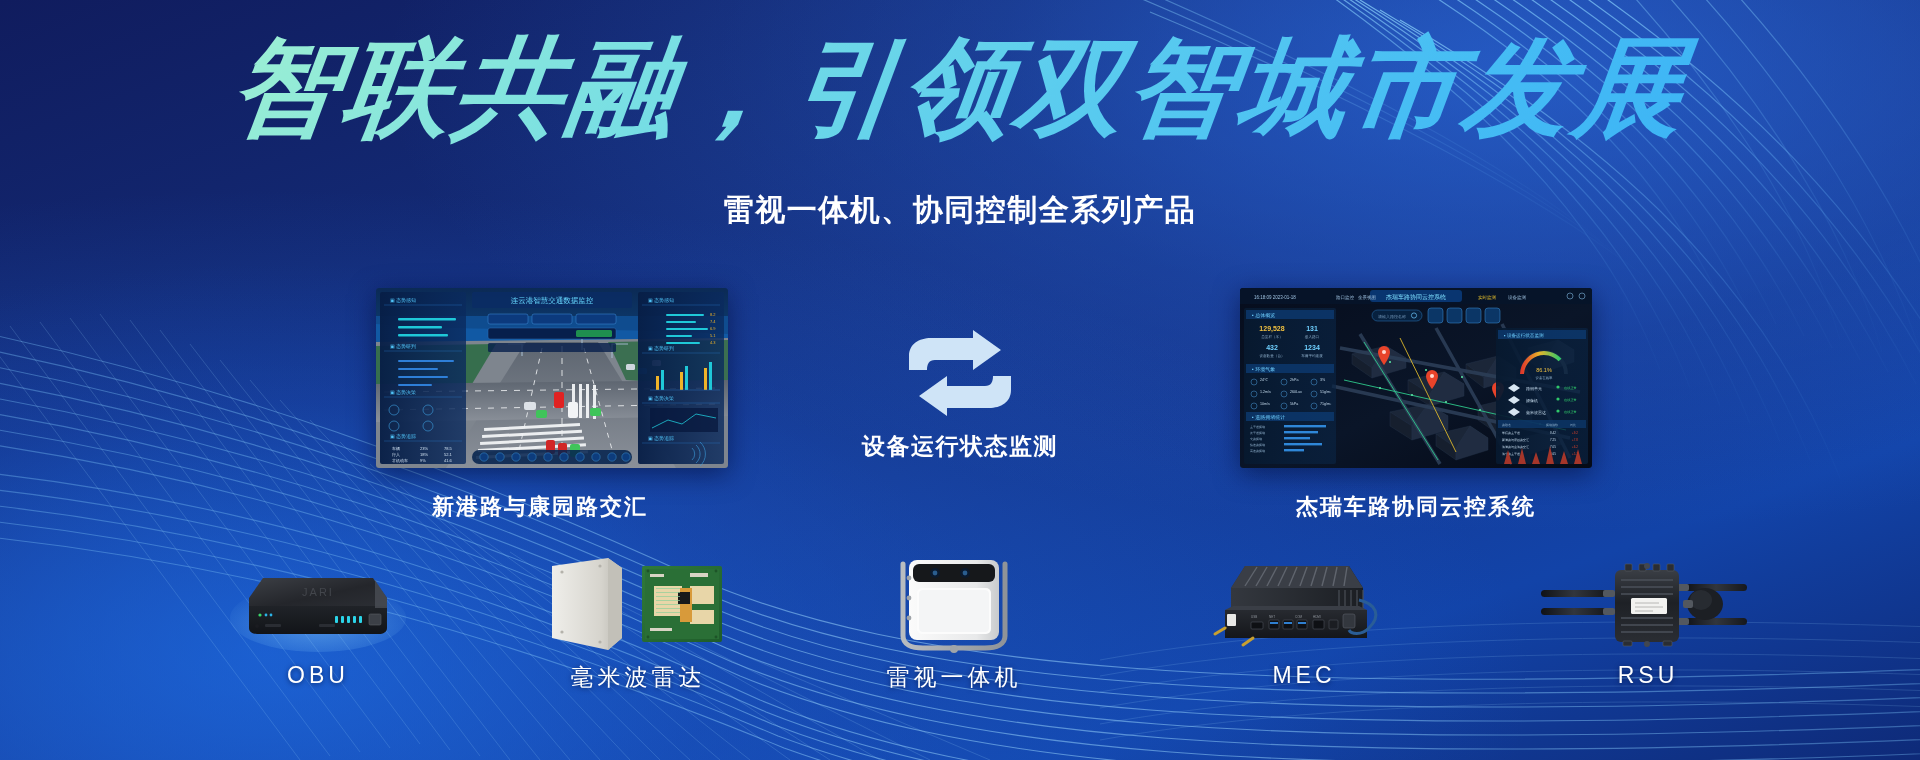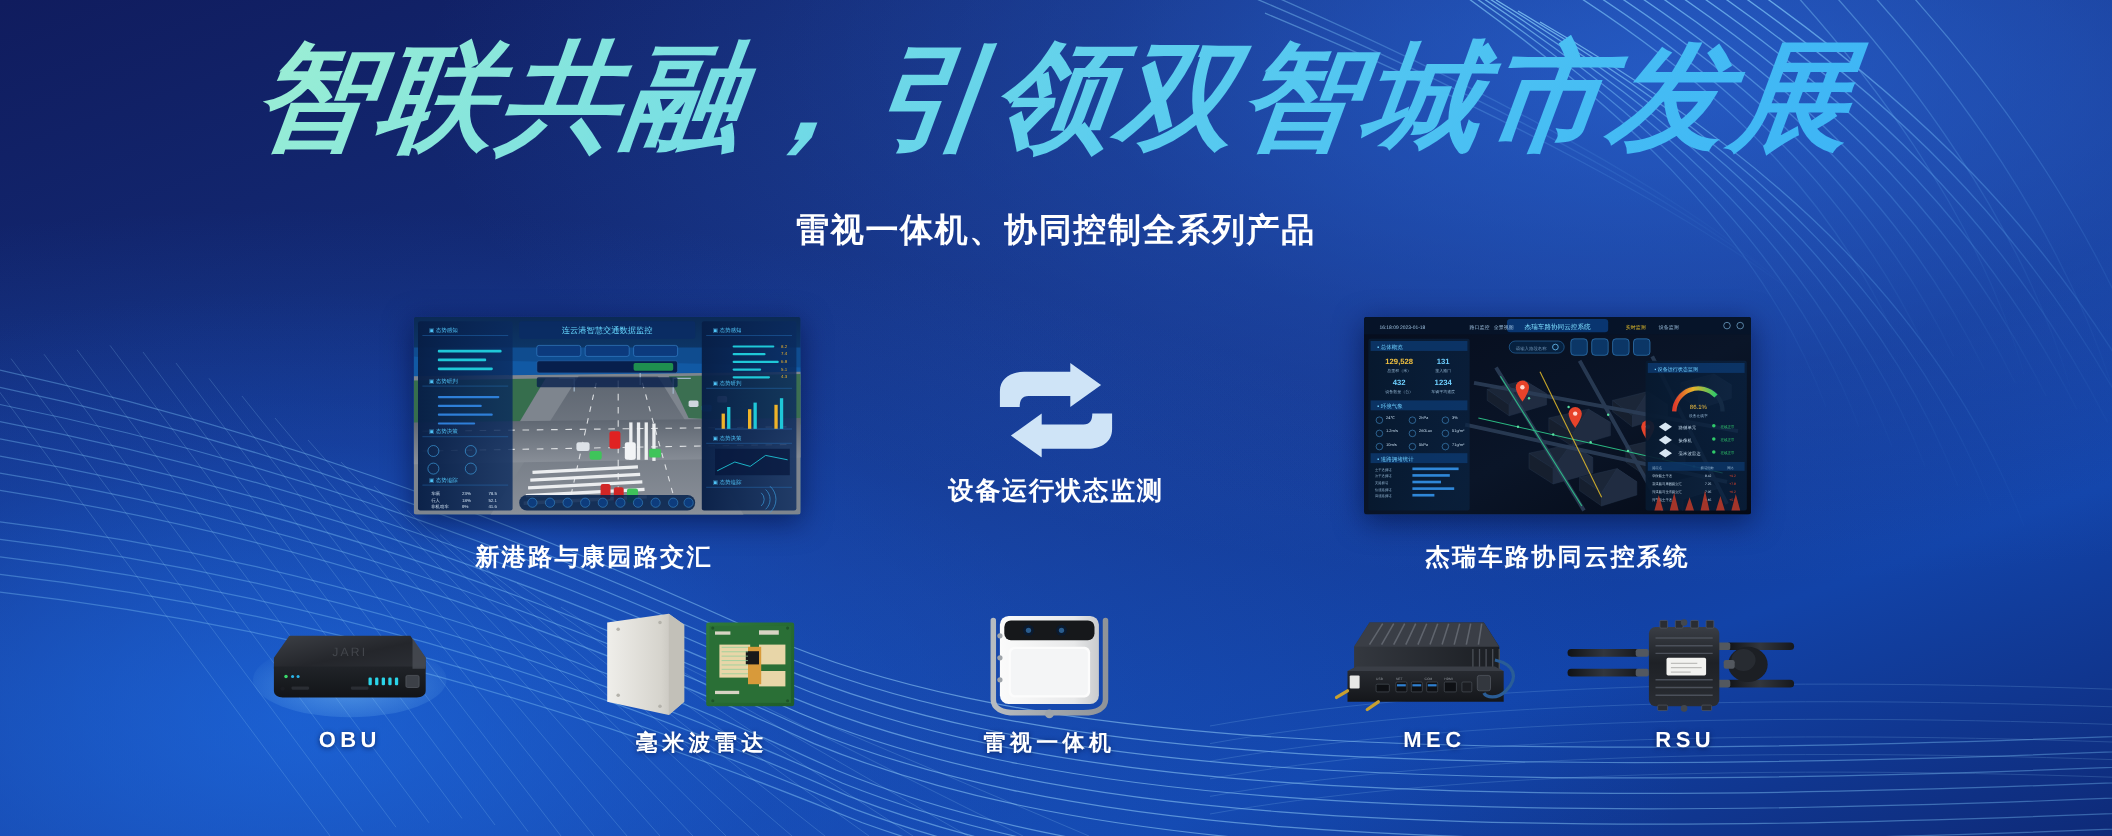--- a/index.html
+++ b/index.html
@@ -121,30 +121,30 @@
   }
   .product .art {
     height: 104px;
     display: flex;
     align-items: flex-end;
     justify-content: center;
   }
   .product .plabel {
     margin-top: 6px;
     color: #ffffff;
-    font-size: 20px;
-    font-weight: 700;
+    font-size: 23px;
+    font-weight: 400;
     letter-spacing: 4px;
     text-shadow: 0 1px 5px rgba(0,20,70,0.75);
   }
   .p1 { left: 188px; }
   .p2 { left: 508px; }
   .p3 { left: 824px; }
   .p4 { left: 1174px; }
-  .p5 { left: 1402px; }
+  .p5 { left: 1518px; }
 </style>
 </head>
 <body>
 
 <div class="banner">
 
   <svg class="bg-svg" viewBox="0 0 1920 760" preserveAspectRatio="none">
     <defs>
       <linearGradient id="arcFade" x1="0" y1="0" x2="1" y2="1">
         <stop offset="0%" stop-color="#8fd8ff" stop-opacity="0.85"></stop>

